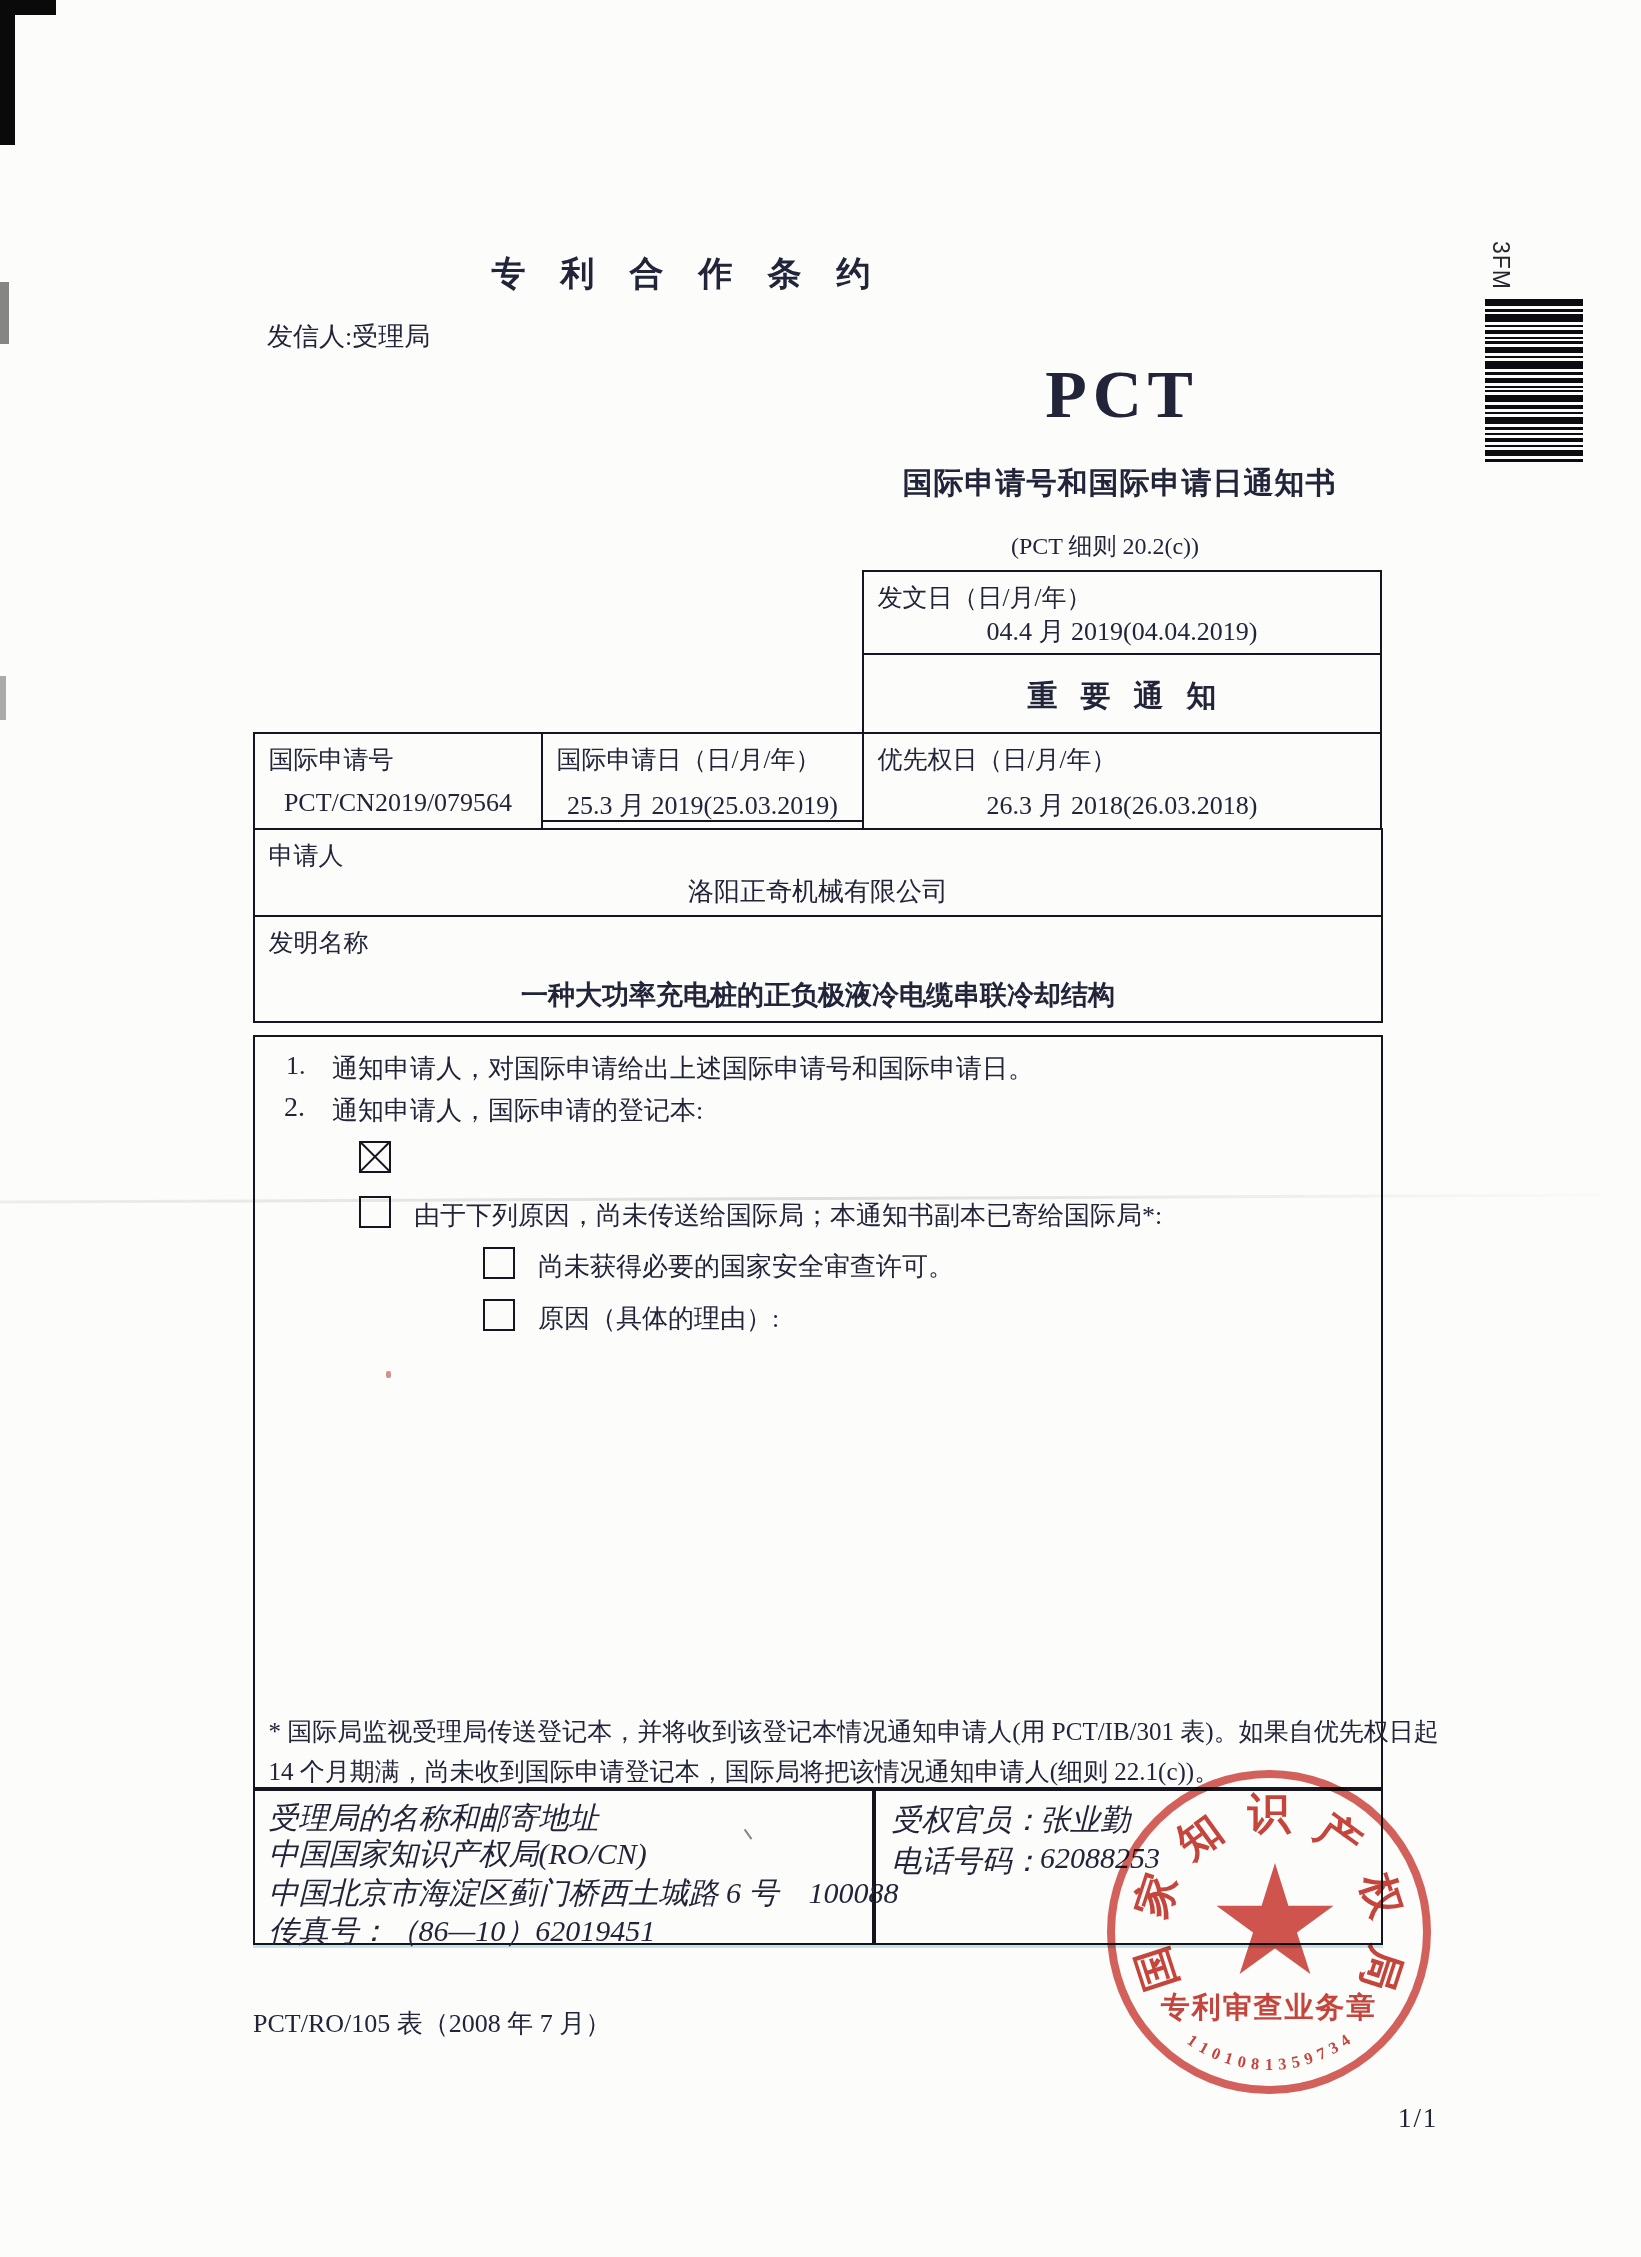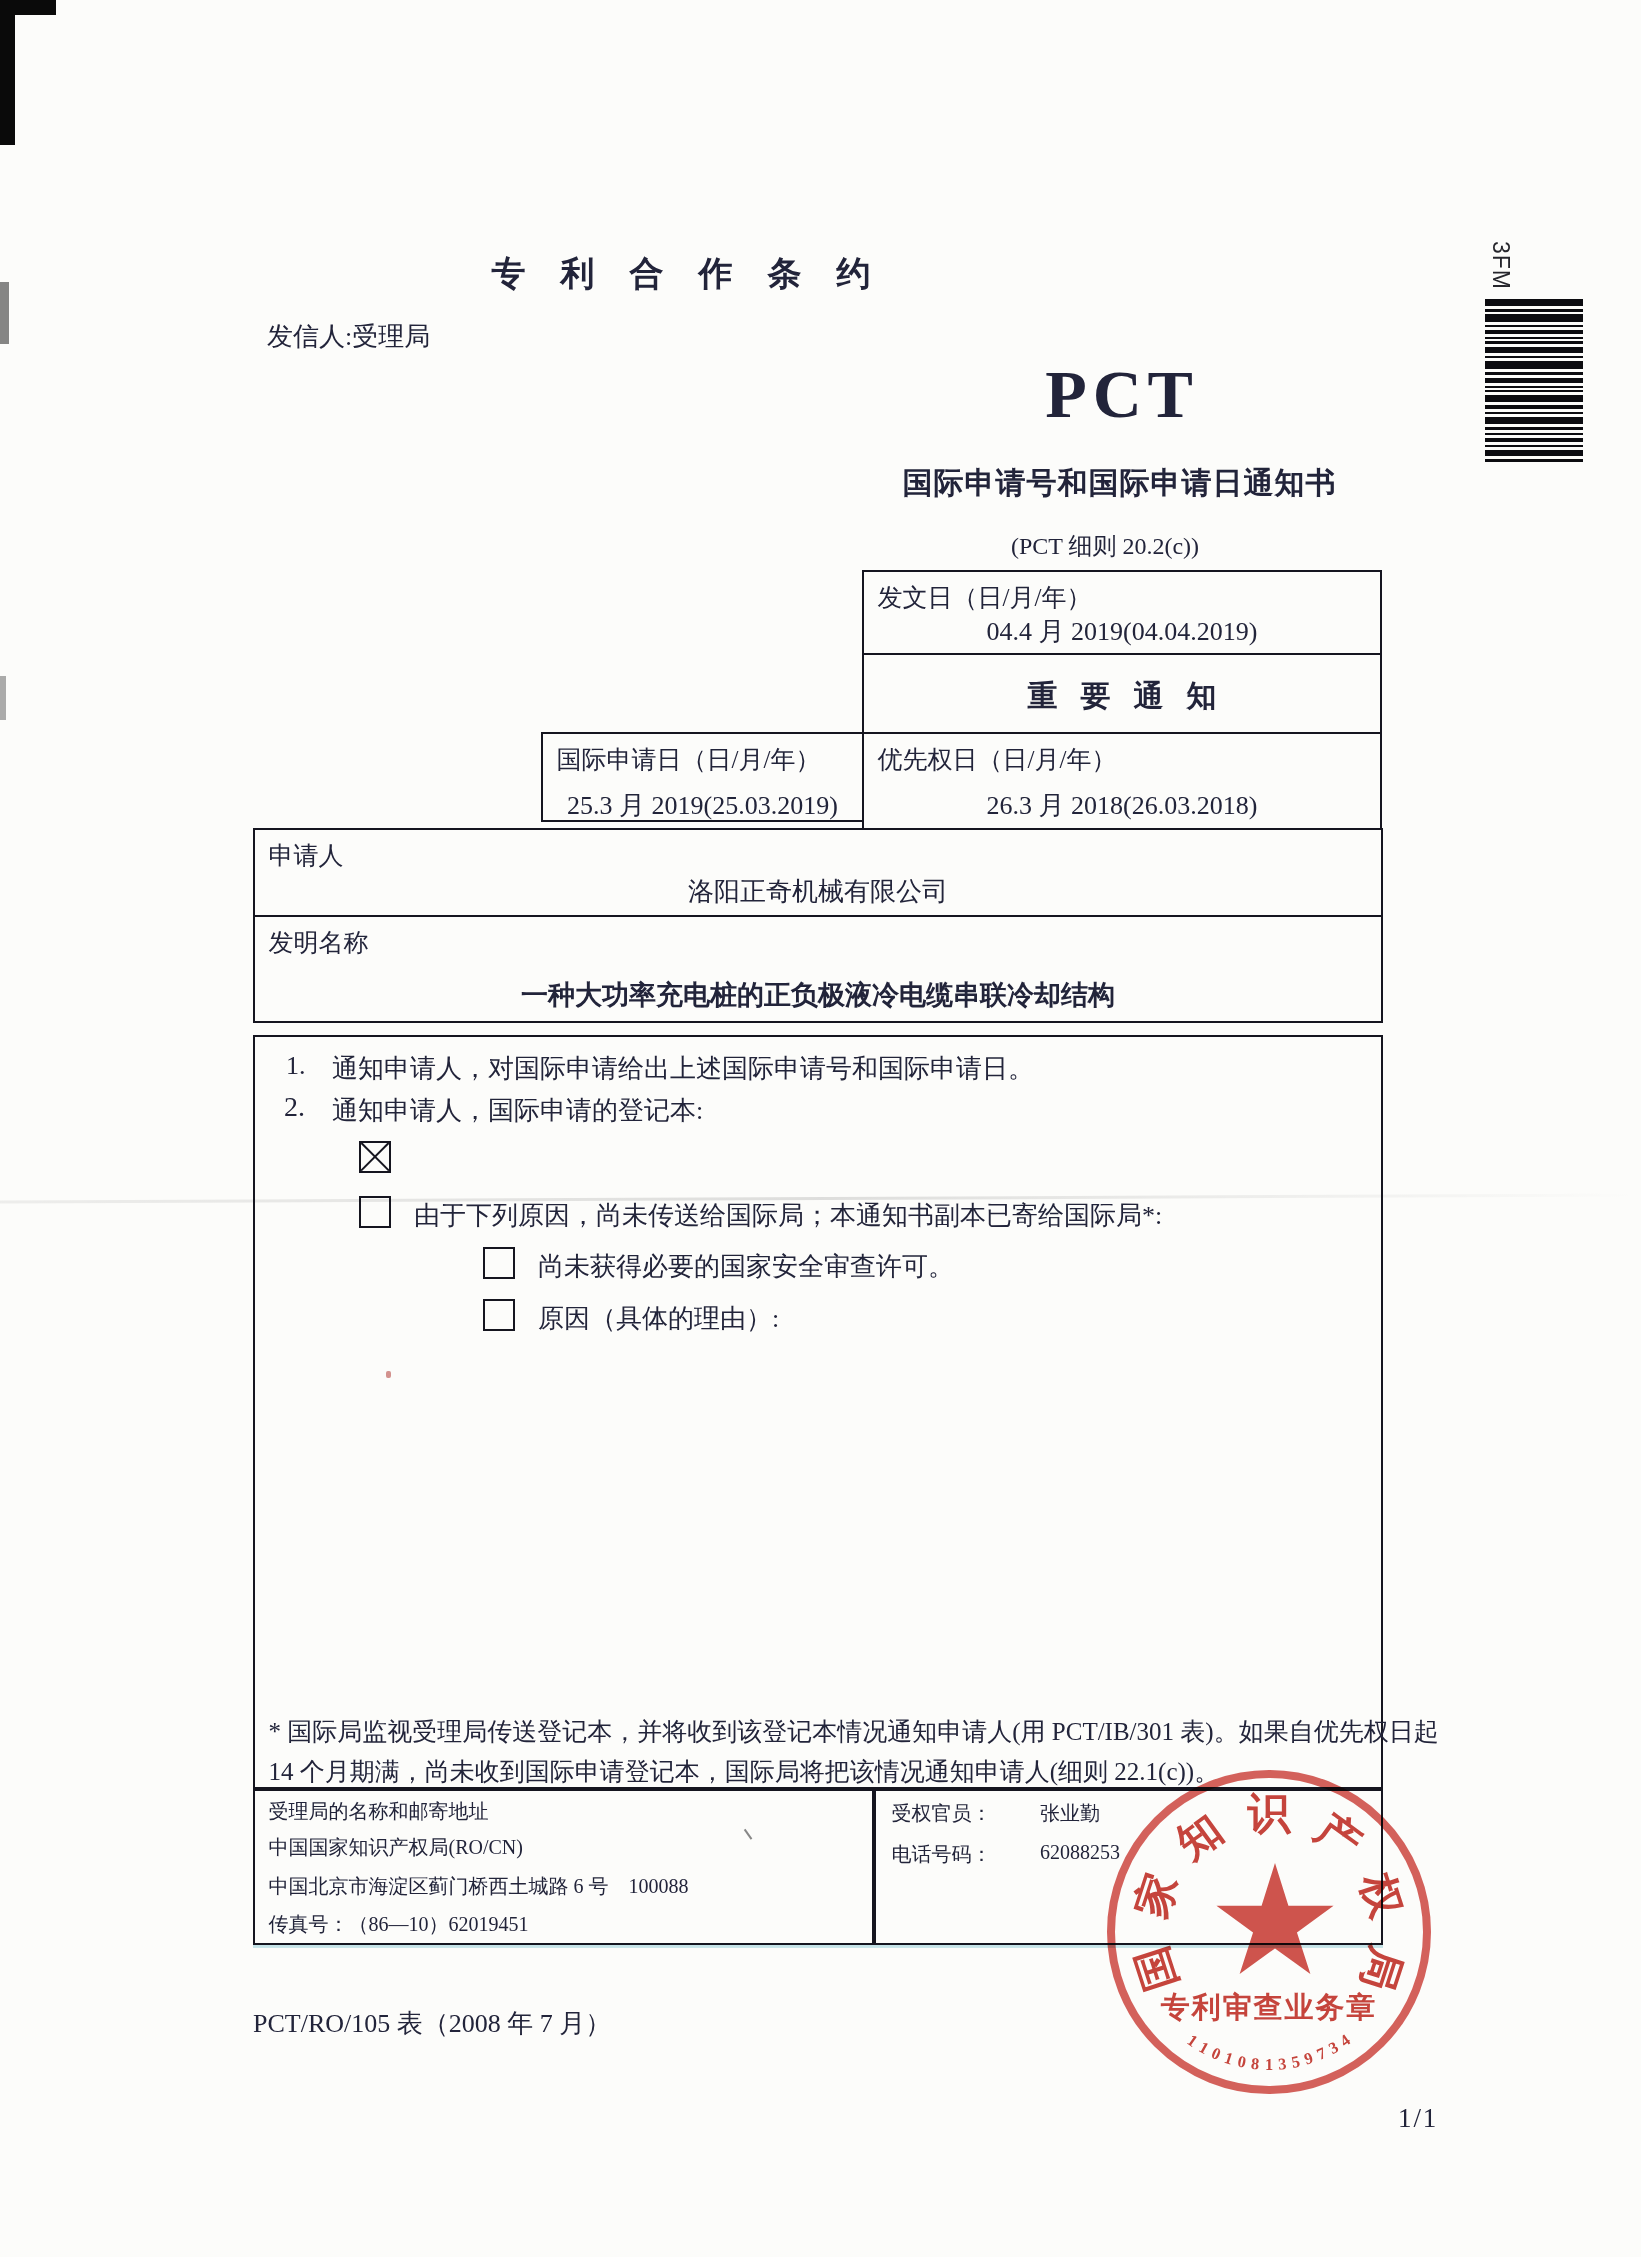--- a/index.html
+++ b/index.html
@@ -39,21 +39,21 @@
   .checkbox.checked::before,.checkbox.checked::after{
     content:"";position:absolute;left:50%;top:50%;width:39px;height:2.4px;background:#15151f;}
   .checkbox.checked::before{transform:translate(-50%,-50%) rotate(45deg);}
   .checkbox.checked::after{transform:translate(-50%,-50%) rotate(-45deg);}
   .opt-text{position:absolute;font-size:26px;white-space:nowrap;}
   .u{border-bottom:2.4px solid #22243a;padding-bottom:1px;}
 
   .footnote{position:absolute;font-size:25px;white-space:nowrap;}
 
   .addr-table{box-shadow:0 2.9px 0 rgba(70,170,190,.30);}
-  .addr-line{position:absolute;font-size:20px;white-space:nowrap;}
+  .addr-line{position:absolute;font-size:30px;white-space:nowrap;font-style:italic;}
 
   .form-code{left:253px;top:2006px;font-size:26px;}
   .page-num{left:1398px;top:2103px;font-size:27px;letter-spacing:1.9px;}
 
   
   .barcode{left:1485px;top:299px;width:98px;height:178px;display:flex;
     flex-direction:column;}
   .bar{width:100%;background:#0c0c10;margin-bottom:2.9px;flex:none;}
   .barcode-label{left:1514px;top:241px;font-family:"Liberation Sans","DejaVu Sans",sans-serif;
     font-size:23px;letter-spacing:1px;transform:rotate(90deg);transform-origin:left top;color:#26262c;}
@@ -99,20 +99,24 @@
 
   <div class="box" style="left:862px;top:570px;width:520px;height:85px;">
     <span class="cell-label">发文日（日/月/年）</span>
     <span class="cell-value" style="top:42px;">04.4 月 2019(04.04.2019)</span>
   </div>
 
   <div class="box" style="left:862px;top:653px;width:520px;height:81px;">
     <span class="important">重要通知</span>
   </div>
 
+  <div class="box" style="left:253px;top:732px;width:290px;height:98px;">
+    <span class="cell-label">国际申请号</span>
+    <span class="cell-value" style="top:54px;">PCT/CN2019/079564</span>
+  </div>
   <div class="box" style="left:541px;top:732px;width:323px;height:90px;">
     <span class="cell-label">国际申请日（日/月/年）</span>
     <span class="cell-value" style="top:54px;">25.3 月 2019(25.03.2019)</span>
   </div>
   <div class="box" style="left:862px;top:732px;width:520px;height:98px;">
     <span class="cell-label">优先权日（日/月/年）</span>
     <span class="cell-value" style="top:54px;">26.3 月 2018(26.03.2018)</span>
   </div>
 
   <div class="box" style="left:253px;top:915px;width:1130px;height:108px;">

